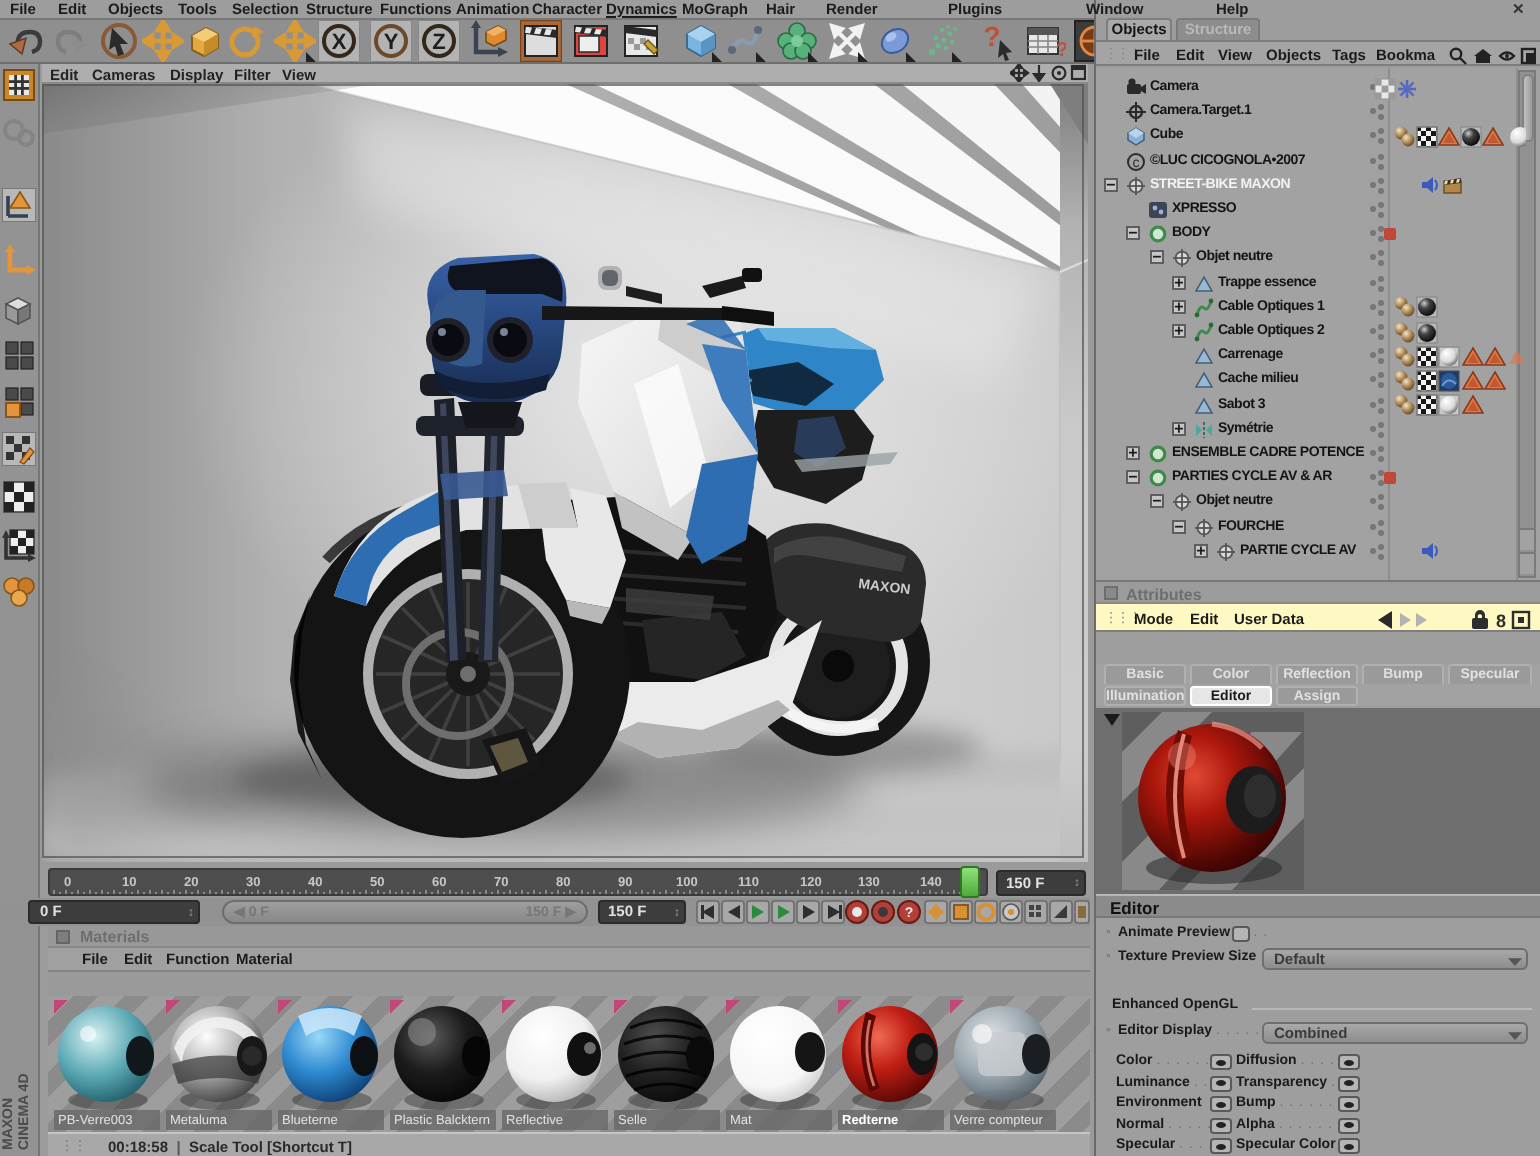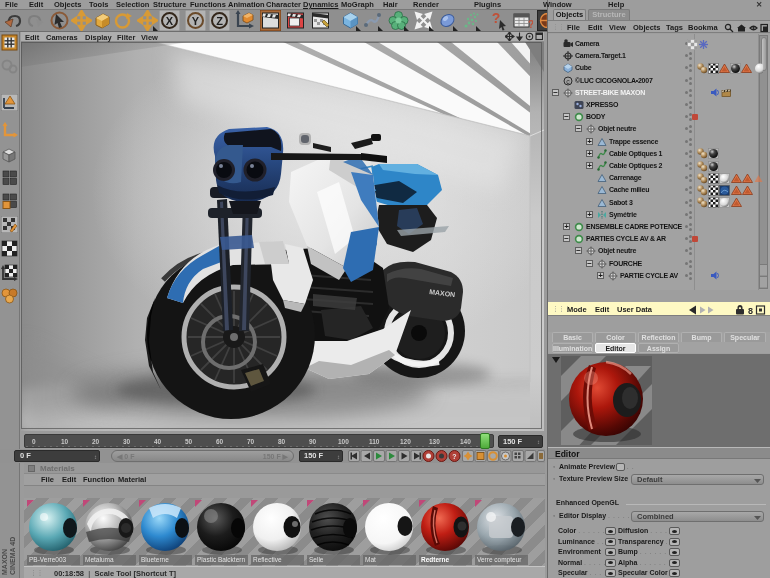--- a/index.html
+++ b/index.html
@@ -1328,20 +1328,24 @@
         <i class="da" style="left:141px;top:2px;"></i>
         <i class="da" style="left:141px;top:7px;"></i>
         <svg class="tag" style="left:162px" width="11" height="11" viewBox="0 0 11 11">
           <path d="M1 4 L3.5 4 L6.5 1.5 L6.5 9.5 L3.5 7 L1 7 Z" fill="#3a5ac0"></path>
           <path d="M7.5 3 Q9.5 5.5 7.5 8" stroke="#3a5ac0" stroke-width="1" fill="none"></path>
         </svg>
       </div>
 </div>
 
 <div class="abs" style="left:0;top:290px;width:223px;height:288px;">
+<div class="abs" style="left:0;top:0;width:223px;height:12px;background:#9b9b9b;border-top:1px solid #787878;border-bottom:1px solid #8a8a8a;">
+<div class="abs" style="left:4px;top:2px;width:7px;height:7px;background:#8a8a8a;border:1px solid #6e6e6e;"></div>
+<span class="abs" style="left:15px;top:1.5px;font-size:8px;font-weight:bold;color:#6e6e6e;">Attributes</span>
+</div>
 <div class="abs" style="left:0;top:12px;width:223px;height:14px;background:#fef9c3;border-bottom:1px solid #7e7e7e;">
 <span class="abs" style="left:4px;top:3px;font-size:7px;color:#8a8a8a;letter-spacing:-1px;">⋮⋮⋮</span>
 <span class="mi" style="left:19px;top:3px;">Mode</span>
 <span class="mi" style="left:47px;top:3px;">Edit</span>
 <span class="mi" style="left:69px;top:3px;">User Data</span>
 <svg class="abs" style="left:140px;top:3px" width="78" height="10" viewBox="0 0 78 10">
           <path d="M8 0.5 L8 9.5 L1 5 Z" fill="#2a2a2a"></path>
           <path d="M12 1.5 L12 8.5 L17.5 5 Z" fill="#b2b2b2"></path>
           <path d="M20 1.5 L20 8.5 L25.5 5 Z" fill="#b2b2b2"></path>
           <g fill="#2e2e2e">

